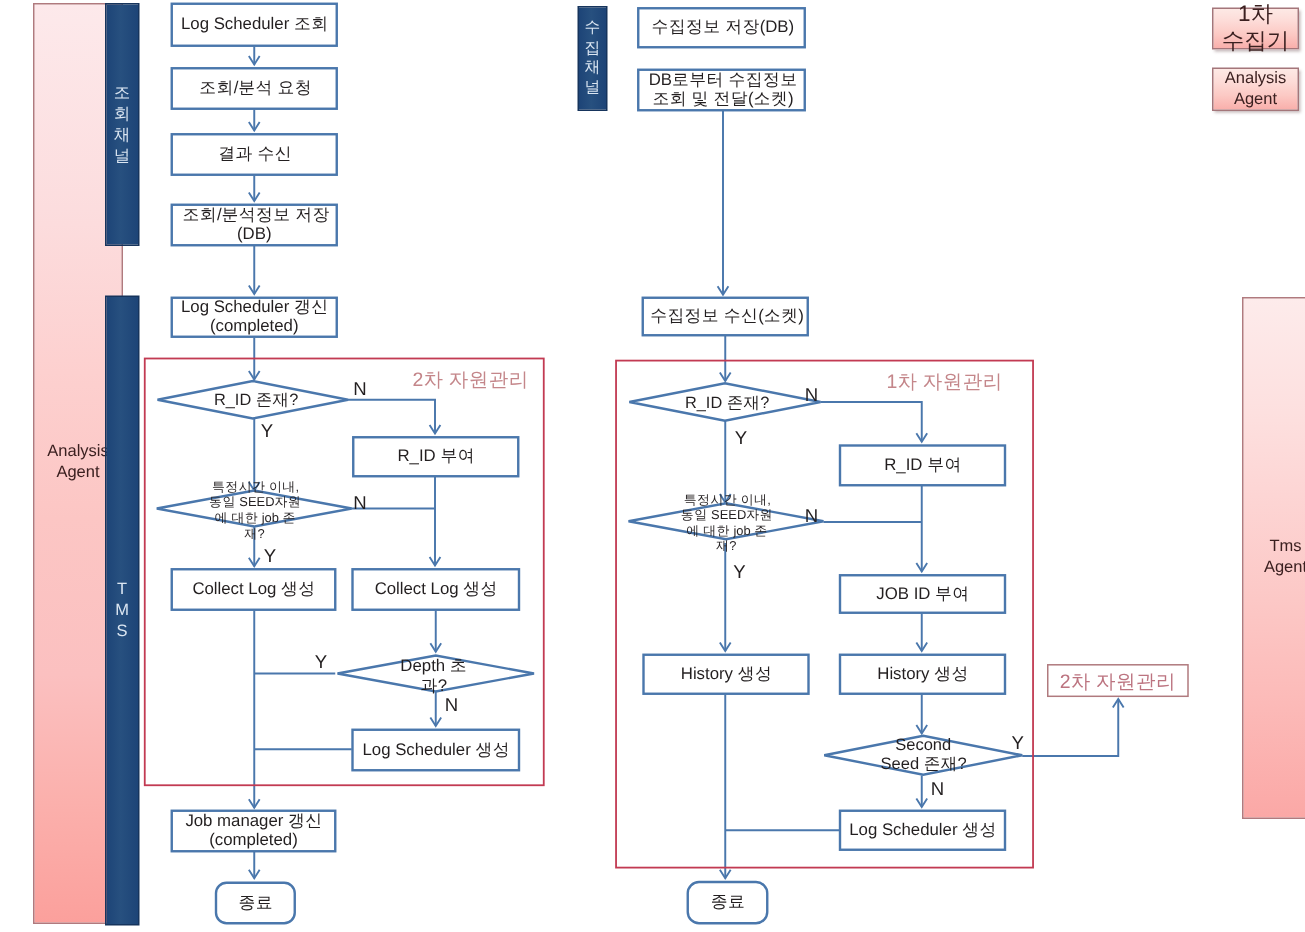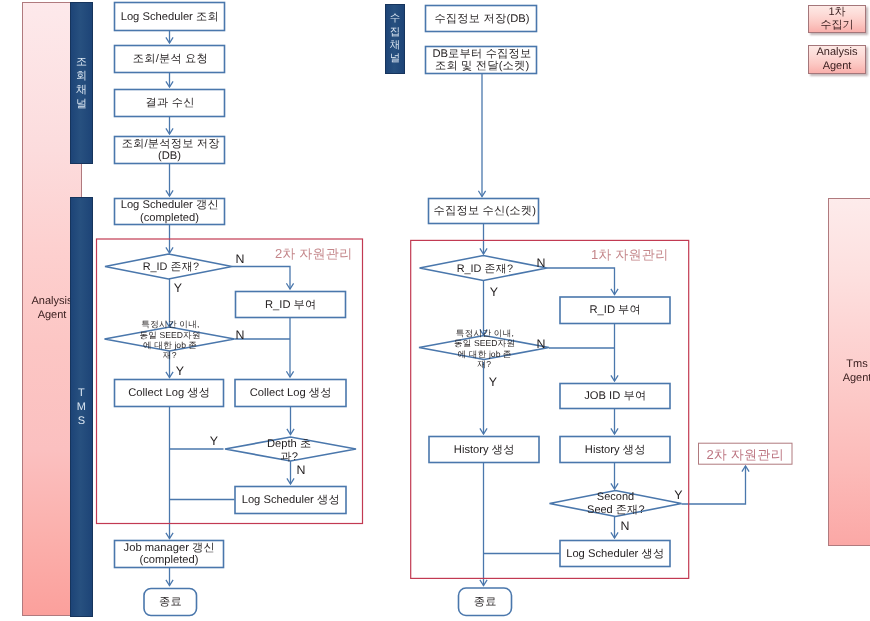--- a/index.html
+++ b/index.html
@@ -49,21 +49,21 @@
         <span style="display:block">Agent</span>
       </span>
   </div>
   <div class="lane pinklane" id="lane-tms" style="left:808px;top:198px;width:58px;height:348px;font-size:11px;background:linear-gradient(to bottom,#fdebeb 0%,#fde0df 22%,#fdd5d4 38%,#fcc8c6 58%,#fcbab8 78%,#fba8a6 100%);">
     <span>
         <span style="display:block">Tms</span>
         <span style="display:block">Agent</span>
       </span>
   </div>
 
-  <div class="lane pinktag" style="left:808px;top:5px;width:58px;height:28px;font-size:11px;">
+  <div class="lane pinktag" style="left:808px;top:5px;width:58px;height:28px;font-size:15px;">
     <span>
         <span style="display:block">1차</span>
         <span style="display:block">수집기</span>
       </span>
   </div>
   <div class="lane pinktag" style="left:808px;top:45px;width:58px;height:29px;font-size:11px;">
     <span>
         <span style="display:block">Analysis</span>
         <span style="display:block">Agent</span>
       </span>

